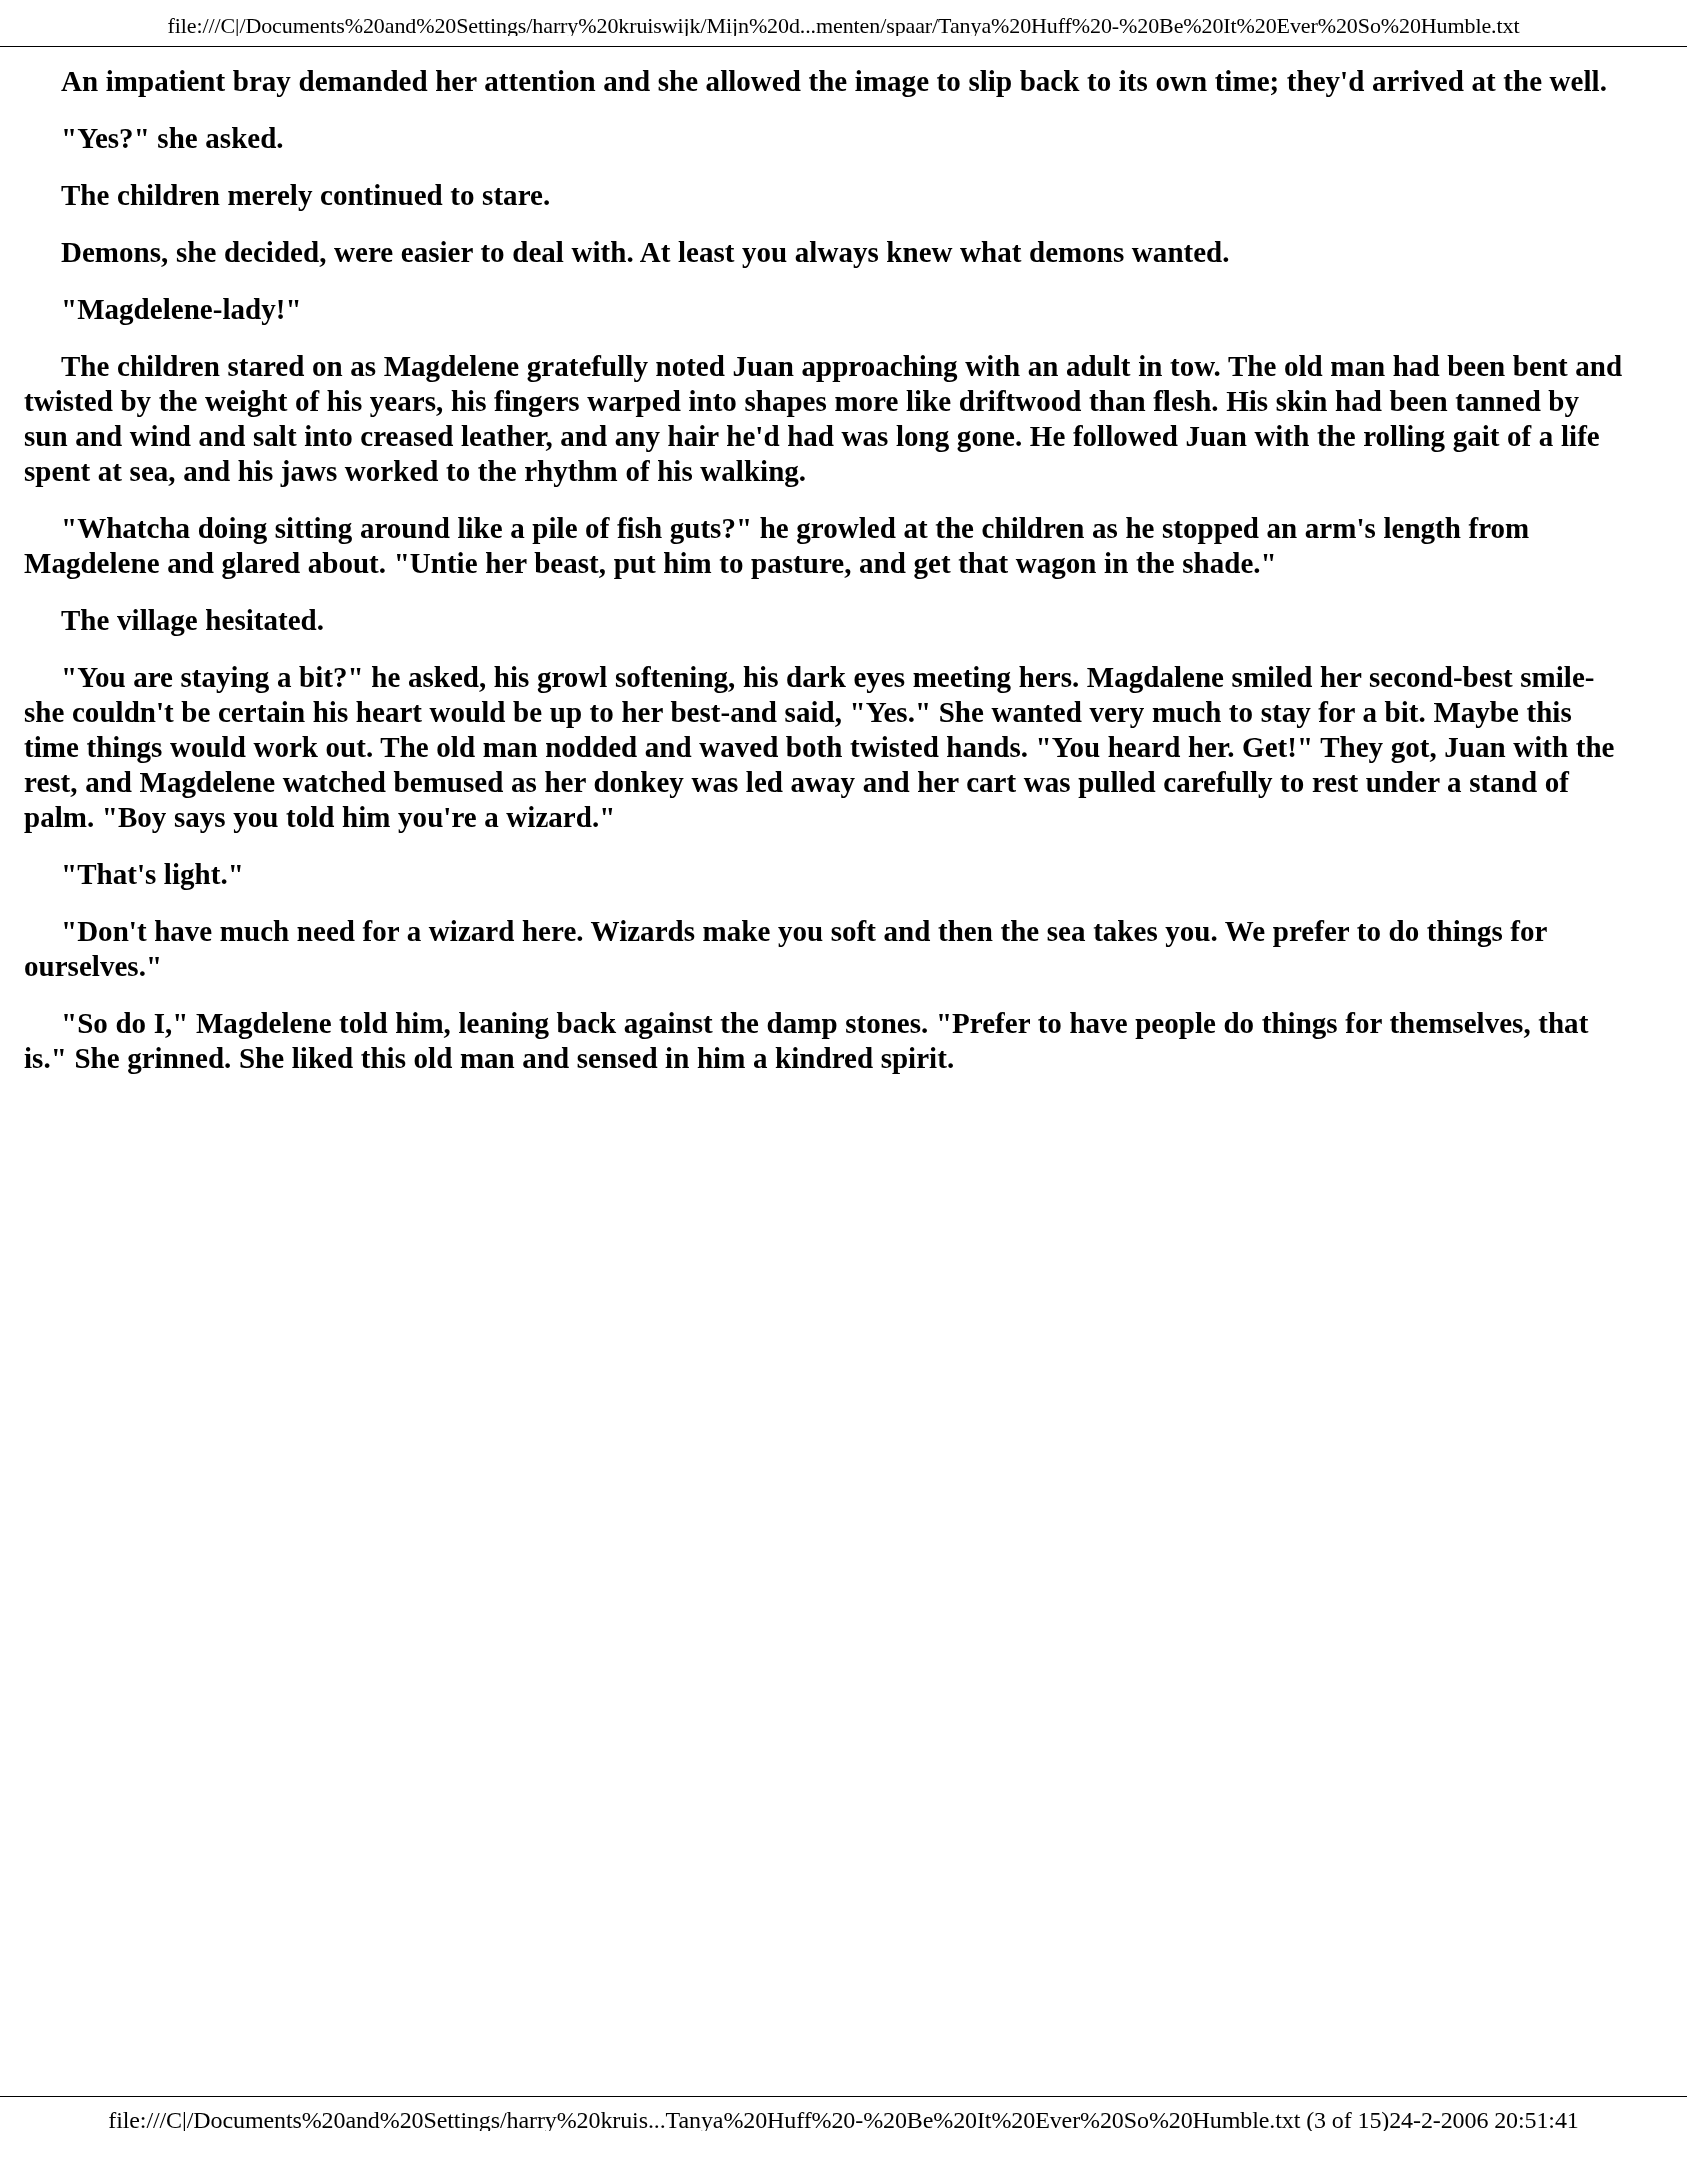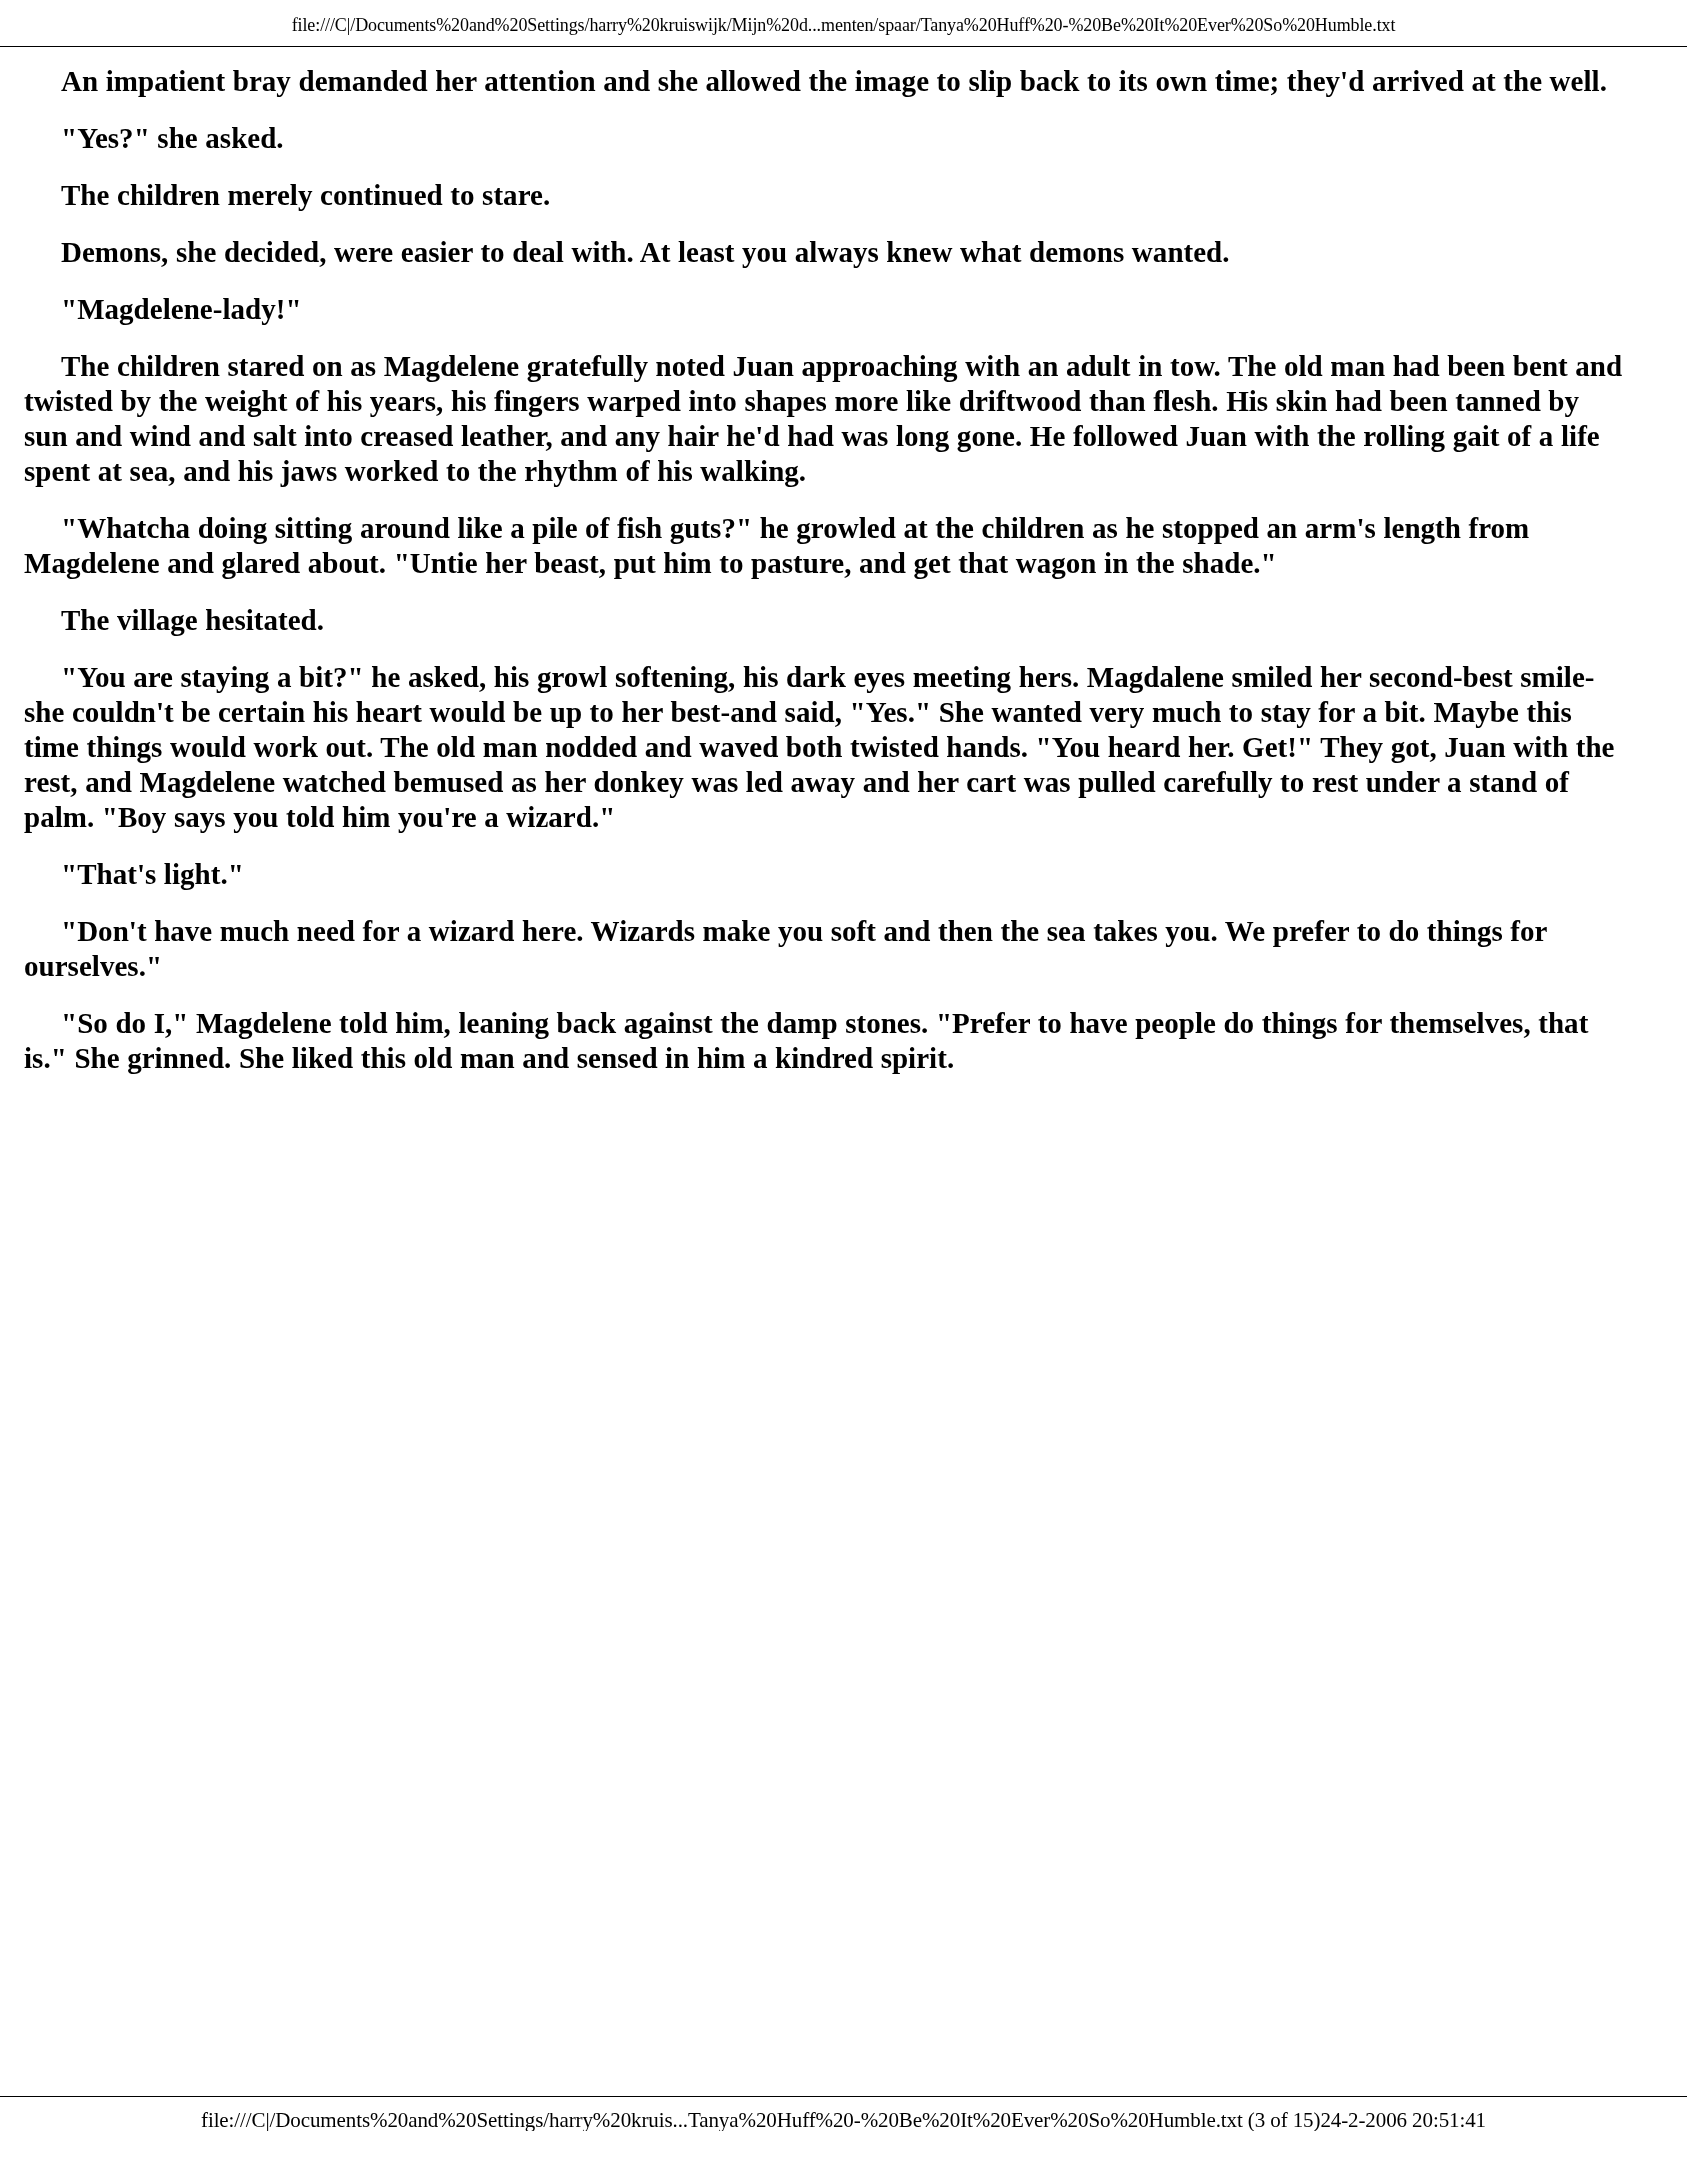--- a/index.html
+++ b/index.html
@@ -21,21 +21,21 @@
     box-sizing: border-box;
     padding: 0;
   }
   .header-url {
     position: absolute;
     top: 14.6px;
     left: 0;
     width: 1687px;
     text-align: center;
     font-family: "Liberation Serif", "DejaVu Serif", serif;
-    font-size: 18px;
+    font-size: 22px;
     line-height: 21px;
     letter-spacing: -0.1px;
     color: #000000;
     white-space: nowrap;
     overflow: hidden;
   }
   .rule-top {
     position: absolute;
     top: 46px;
     left: 0;
@@ -69,21 +69,21 @@
     width: 1687px;
     height: 1.3px;
     background: #000000;
   }
   .footer-url {
     position: absolute;
     top: 2110px;
     left: 0;
     width: 1687px;
     text-align: center;
-    font-size: 21px;
+    font-size: 24px;
     line-height: 21px;
     letter-spacing: -0.1px;
     color: #000000;
     white-space: nowrap;
     overflow: hidden;
   }
 </style>
 </head>
 <body>
 

